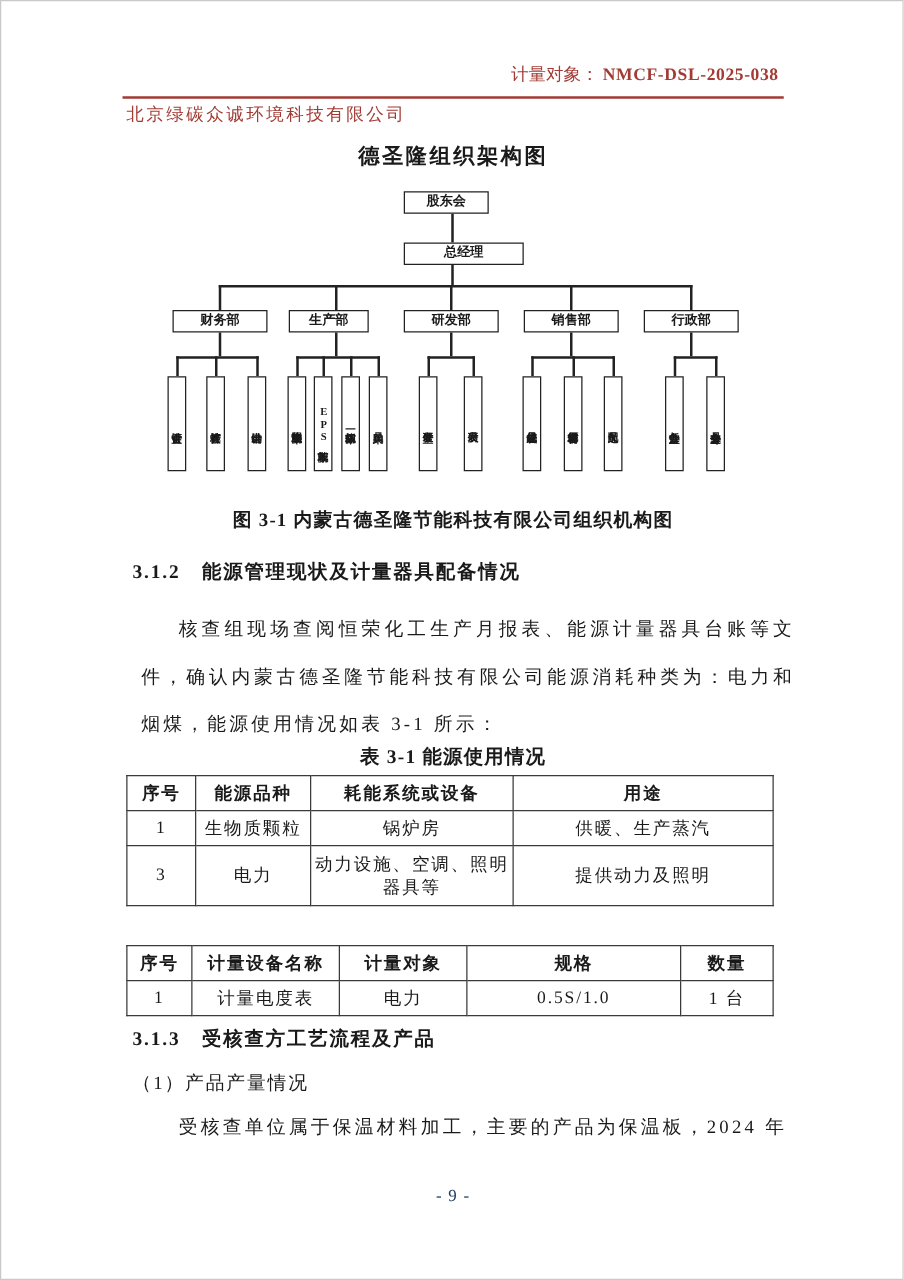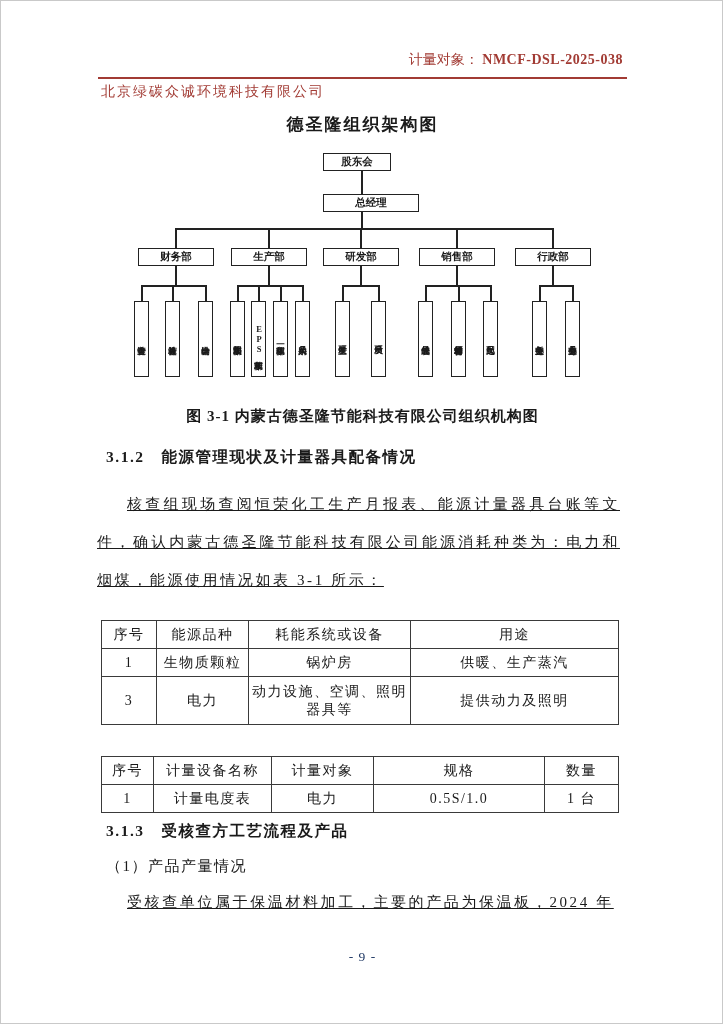--- a/index.html
+++ b/index.html
@@ -19,27 +19,27 @@
   .obox { position:absolute; border:1.4px solid #222; height:18px; line-height:16px; text-align:center;
           font-size:10.5px; font-weight:bold; background:#fff; }
   .vl { position:absolute; width:2px; background:#222; }
   .hl { position:absolute; height:2px; background:#222; }
   .leaf { position:absolute; top:300px; width:15px; height:76px; border:1.3px solid #222; background:#fff;
           writing-mode:vertical-rl; text-orientation:upright; font-size:8.5px; font-weight:bold;
           line-height:13px; display:flex; align-items:center; justify-content:center; letter-spacing:0; }
   
   .caption { position:absolute; left:0; top:406px; width:723px; text-align:center; font-size:15px; font-weight:bold; letter-spacing:1px; }
   .h-num { position:absolute; left:105px; font-size:15.5px; font-weight:bold; letter-spacing:1.5px; }
-  .para { position:absolute; left:96px; width:523px; font-size:15px; line-height:38px;
-          text-indent:2em; letter-spacing:2.6px; text-align:justify;text-decoration:underline; }
+  .para { position:absolute; left:112px; width:523px; font-size:15px; line-height:38px;
+          text-indent:2em; letter-spacing:2.6px; text-align:justify; }
   .tbl-title { position:absolute; left:0; width:723px; text-align:center; font-size:15.5px; font-weight:bold; letter-spacing:1px; }
   table { position:absolute; left:100px; width:517px; border-collapse:collapse; table-layout:fixed;
           font-size:14px; text-align:center; }
   th,td { border:1.4px solid #3a3a3a; padding:1px 3px; letter-spacing:1.5px; }
-  th { font-weight:normal; height:28px; }
+  th { font-weight:bold; height:28px; }
   .sub-item { position:absolute; left:105px; font-size:15px; letter-spacing:1.5px; }
   .footer-page { position:absolute; left:0; top:948px; width:723px; text-align:center; font-size:13.5px; color:#1f3864; letter-spacing:1px; }
 </style>
 </head>
 <body>
 
 <div class="page">
 
   <div class="hdr-company">北京绿碳众诚环境科技有限公司</div>
   <div class="hdr-archive">
@@ -56,21 +56,21 @@
   <i class="vl" style="left:360px;top:170px;height:23px"></i>
   <i class="vl" style="left:360px;top:211px;height:16px"></i>
   <i class="hl" style="left:174px;top:227px;width:379px"></i>
   <i class="vl" style="left:174px;top:227px;height:20px"></i>
   <i class="vl" style="left:267px;top:227px;height:20px"></i>
   <i class="vl" style="left:359px;top:227px;height:20px"></i>
   <i class="vl" style="left:455px;top:227px;height:20px"></i>
   <i class="vl" style="left:551px;top:227px;height:20px"></i>
 
   <div class="obox" style="left:137px;top:247px;width:76px">财务部</div>
-  <div class="obox" style="left:230px;top:247px;width:76px">生产部</div>
+  <div class="obox" style="left:230px;top:247px;width:64px">生产部</div>
   <div class="obox" style="left:322px;top:247px;width:76px">研发部</div>
   <div class="obox" style="left:418px;top:247px;width:76px">销售部</div>
   <div class="obox" style="left:514px;top:247px;width:76px">行政部</div>
 
   <i class="vl" style="left:174px;top:265px;height:19px"></i>
   <i class="vl" style="left:267px;top:265px;height:19px"></i>
   <i class="vl" style="left:359px;top:265px;height:19px"></i>
   <i class="vl" style="left:455px;top:265px;height:19px"></i>
   <i class="vl" style="left:551px;top:265px;height:19px"></i>
 
@@ -107,20 +107,21 @@
   <div class="leaf" style="left:417px">成品保管</div>
   <div class="leaf" style="left:450px">原辅材料保管</div>
   <div class="leaf" style="left:482px">配送员</div>
   <div class="leaf" style="left:531px">办公室主任</div>
   <div class="leaf" style="left:564px">办公室专员</div>
 
   <div class="caption">图 3-1 内蒙古德圣隆节能科技有限公司组织机构图</div>
   <div class="h-num" style="top:446px">3.1.2　能源管理现状及计量器具配备情况</div>
   <div class="para" style="top:484px">核查组现场查阅恒荣化工生产月报表、能源计量器具台账等文件，确认内蒙古德圣隆节能科技有限公司能源消耗种类为：电力和烟煤，能源使用情况如表 3-1 所示：</div>
 
+  <div class="tbl-title" style="top:594px">表 3-1 能源使用情况</div>
   <table style="top:619px">
     <colgroup>
         <col style="width:55px">
         <col style="width:92px">
         <col style="width:162px">
         <col style="width:208px">
       </colgroup>
     <tbody>
         <tr>
       <th>序号</th>

